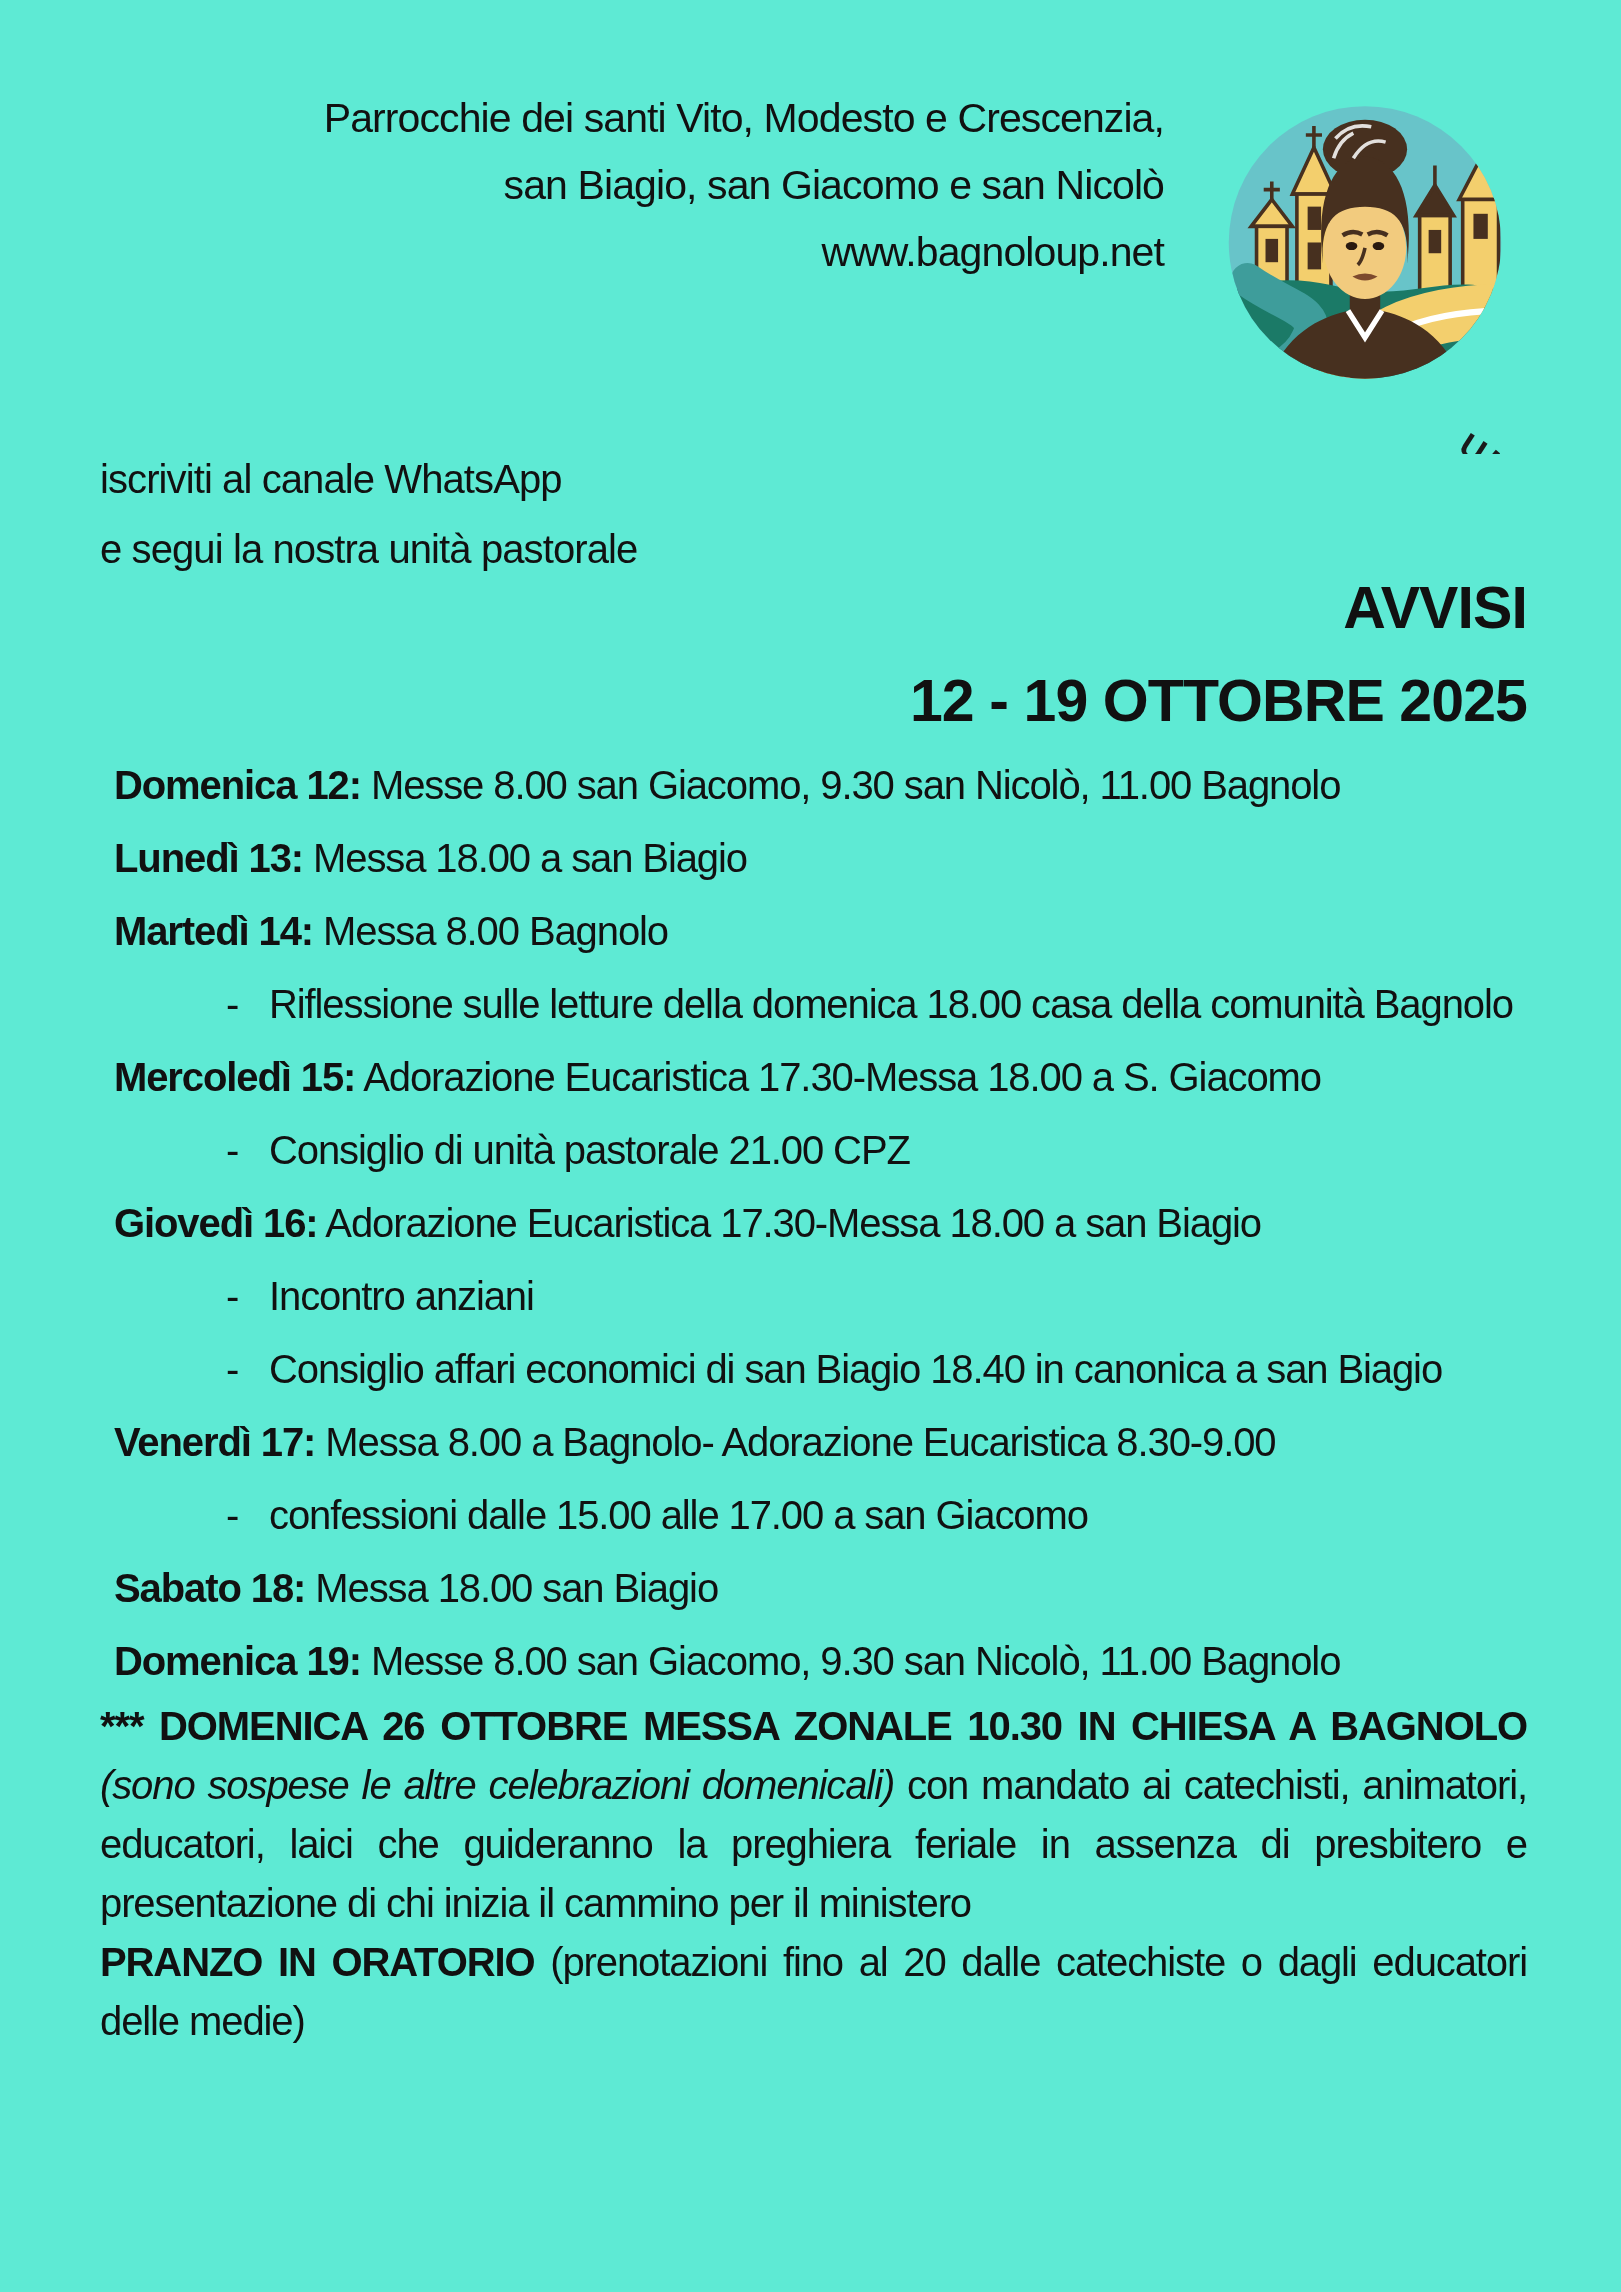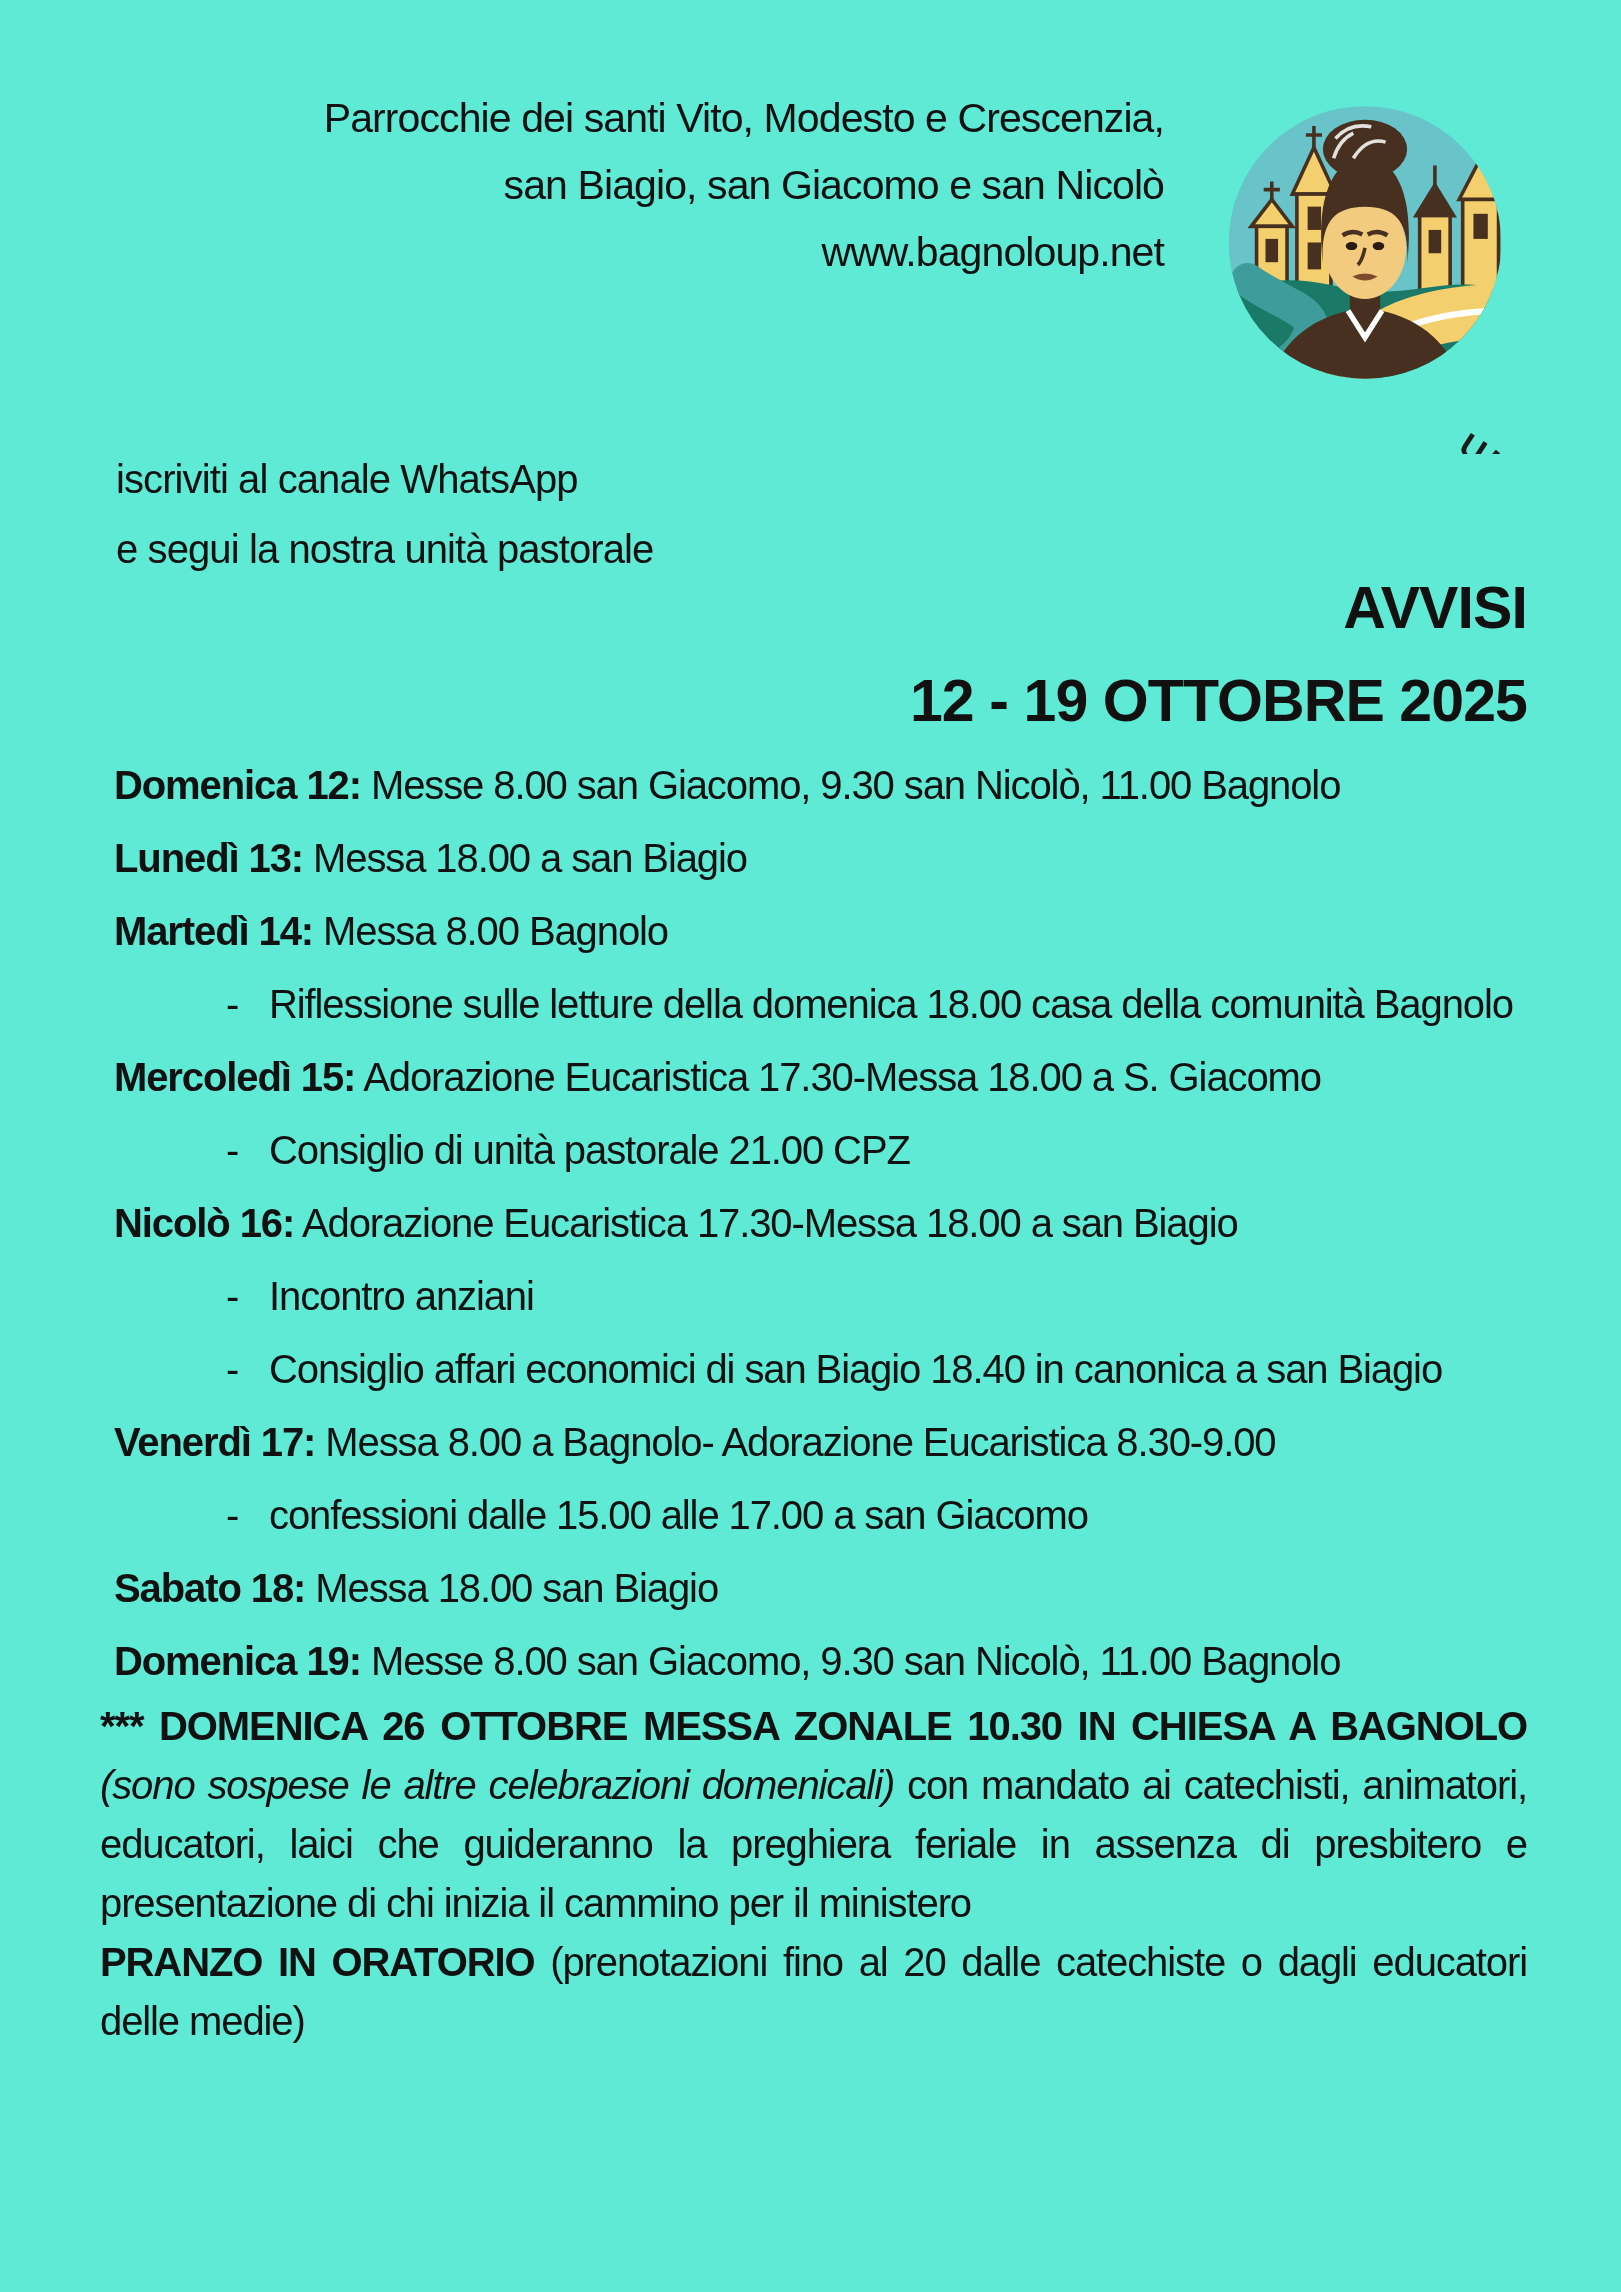--- a/index.html
+++ b/index.html
@@ -7,21 +7,21 @@
     position:relative; width:1621px; height:2293px; background:#ffffff;
     font-family:"Liberation Sans", sans-serif; color:#111111; overflow:hidden;
   }
   .header-text {
     position:absolute; left:100px; top:85px; width:1064px;
     text-align:right; font-size:41px; line-height:67px; letter-spacing:-0.9px;
   }
   .logo-box { position:absolute; left:1149px; top:21.5px; width:432px; height:432px; }
   .subscribe {
     position:absolute; left:100px; top:444px;
-    font-size:40px; line-height:70px; letter-spacing:-0.9px;margin-left:16px;
+    font-size:40px; line-height:70px; letter-spacing:-0.9px;
   }
   .title-block {
     position:absolute; left:100px; top:562px; width:1427px;
     text-align:right; font-weight:bold; font-size:59px; line-height:93px; letter-spacing:-0.9px;
   }
   .schedule {
     position:absolute; left:100px; top:742px; width:1427px;
     font-size:40px; line-height:59px; letter-spacing:-1.1px;
   }
   .schedule p { margin:14px; text-align:justify; }
@@ -129,21 +129,21 @@
     <div>12 - 19 OTTOBRE 2025</div>
   </div>
 
   <div class="schedule">
       <p><span class="day">Domenica 12:</span> Messe 8.00 san Giacomo, 9.30 san Nicolò, 11.00 Bagnolo</p>
       <p><span class="day">Lunedì 13:</span> Messa 18.00 a san Biagio</p>
       <p><span class="day">Martedì 14:</span> Messa 8.00 Bagnolo</p>
       <p class="bullet"><span class="dash">-</span>Riflessione sulle letture della domenica 18.00 casa della comunità Bagnolo</p>
       <p><span class="day">Mercoledì 15:</span> Adorazione Eucaristica 17.30-Messa 18.00 a S. Giacomo</p>
       <p class="bullet"><span class="dash">-</span>Consiglio di unità pastorale 21.00 CPZ</p>
-      <p><span class="day">Nicolò 16:</span> Adorazione Eucaristica 17.30-Messa 18.00 a san Biagio</p>
+      <p><span class="day">Giovedì 16:</span> Adorazione Eucaristica 17.30-Messa 18.00 a san Biagio</p>
       <p class="bullet"><span class="dash">-</span>Incontro anziani</p>
       <p class="bullet"><span class="dash">-</span>Consiglio affari economici di san Biagio 18.40 in canonica a san Biagio</p>
       <p><span class="day">Venerdì 17:</span> Messa 8.00 a Bagnolo- Adorazione Eucaristica 8.30-9.00</p>
       <p class="bullet"><span class="dash">-</span>confessioni dalle 15.00 alle 17.00 a san Giacomo</p>
       <p><span class="day">Sabato 18:</span> Messa 18.00 san Biagio</p>
       <p><span class="day">Domenica 19:</span> Messe 8.00 san Giacomo, 9.30 san Nicolò, 11.00 Bagnolo</p>
     </div>
 
   <div class="announcements">
       <p><span class="run-bold">*** DOMENICA 26 OTTOBRE MESSA ZONALE 10.30 IN CHIESA A BAGNOLO </span><span class="run-italic">(sono sospese le altre celebrazioni domenicali)</span><span class="run-normal"> con mandato ai catechisti, animatori, educatori, laici che guideranno la preghiera feriale in assenza di presbitero e presentazione di chi inizia il cammino per il ministero</span></p>

